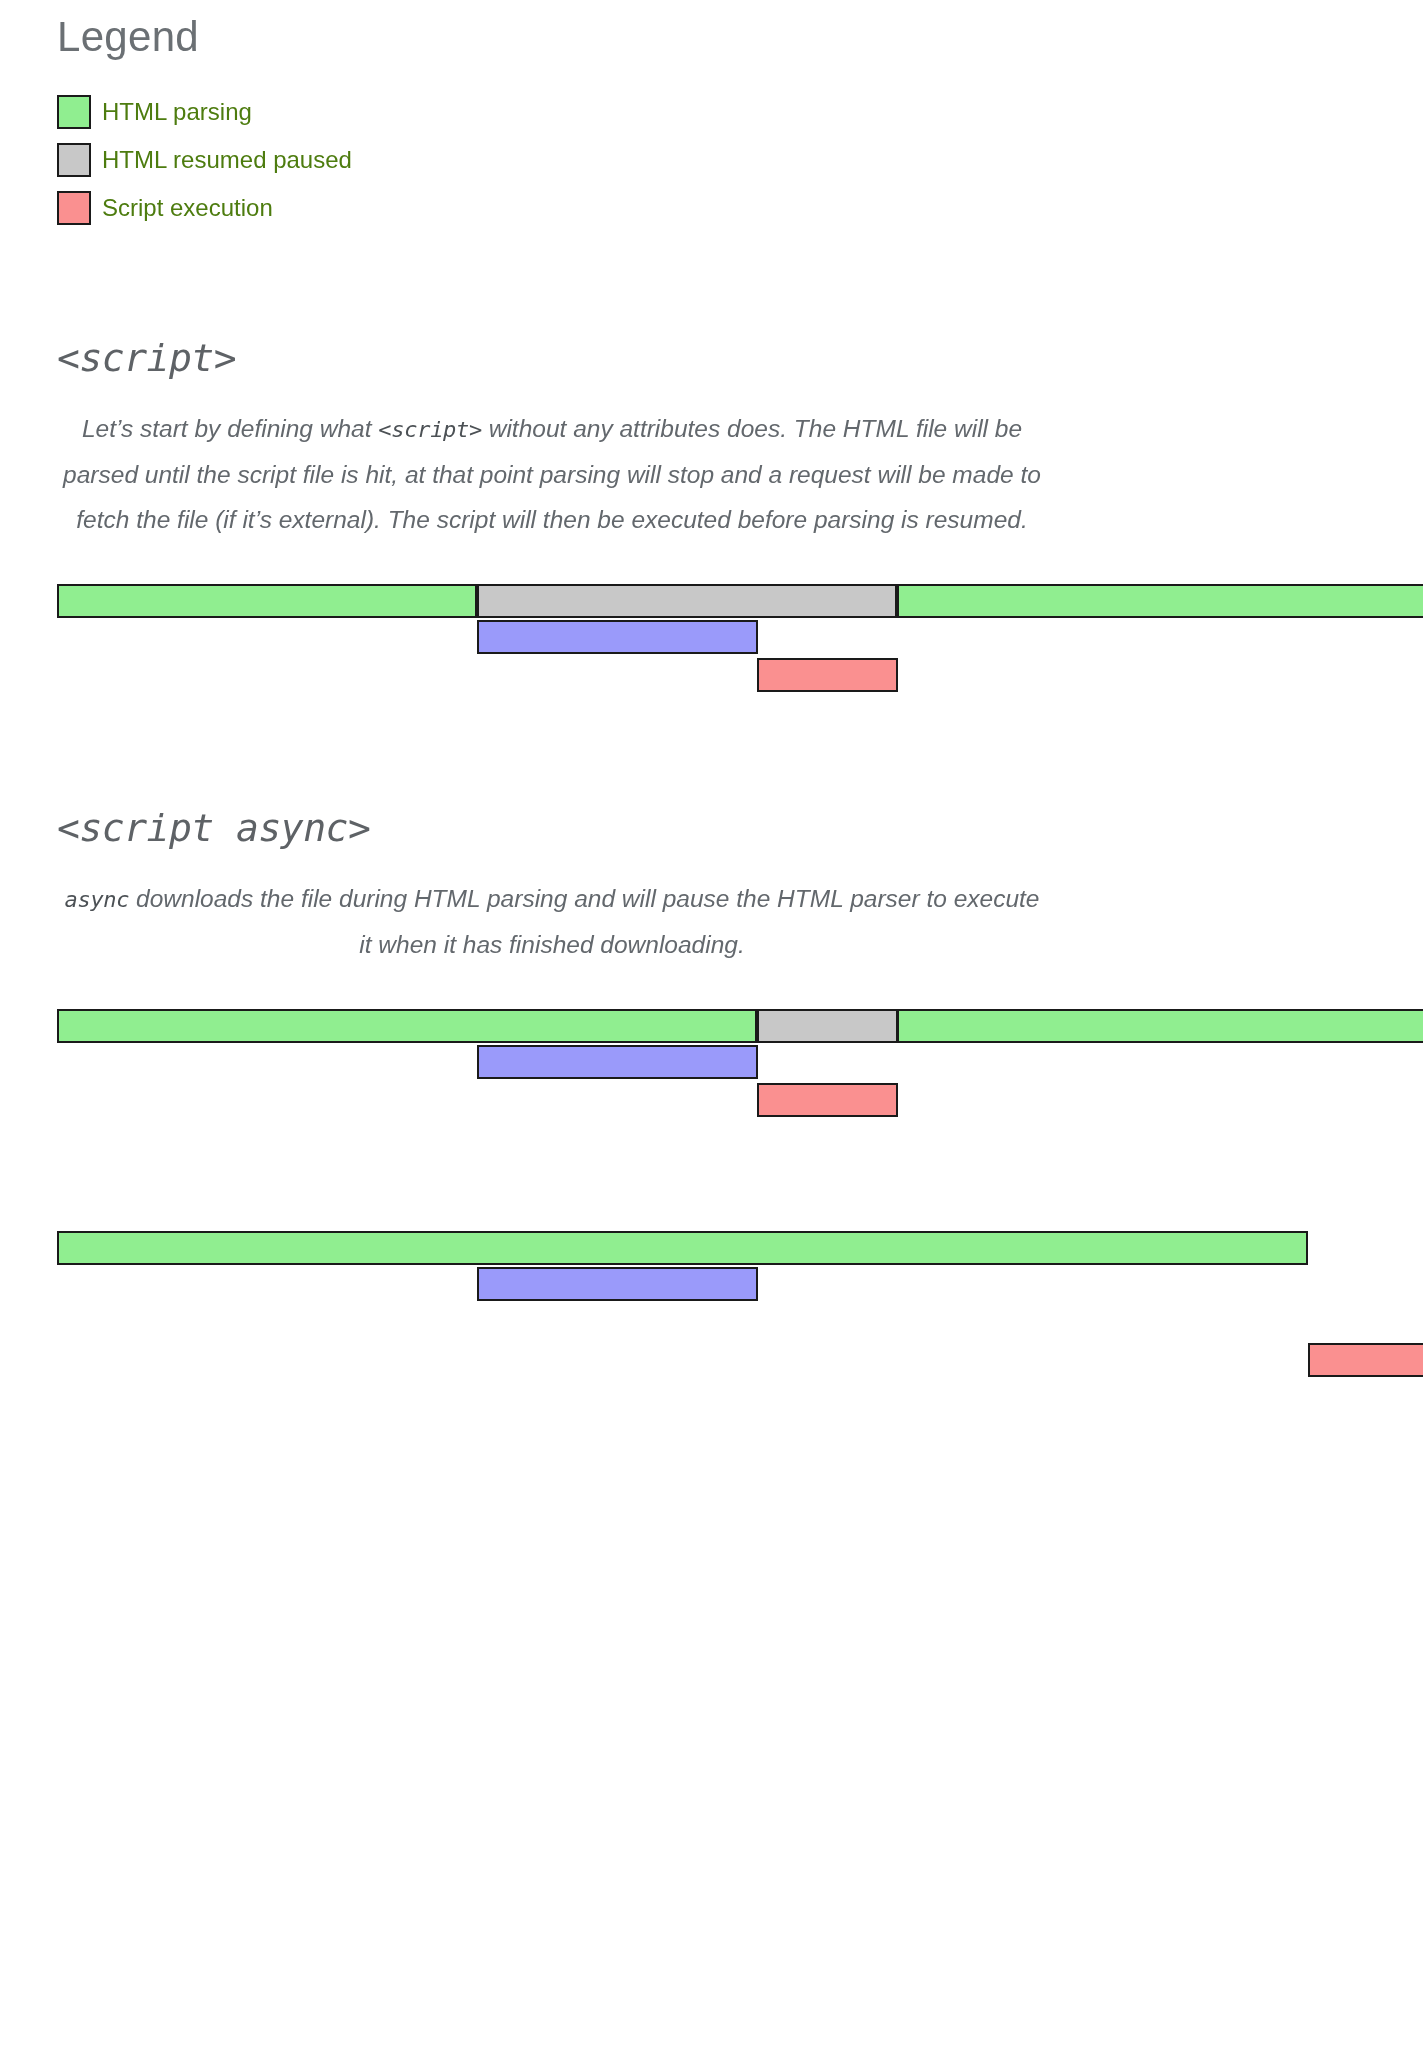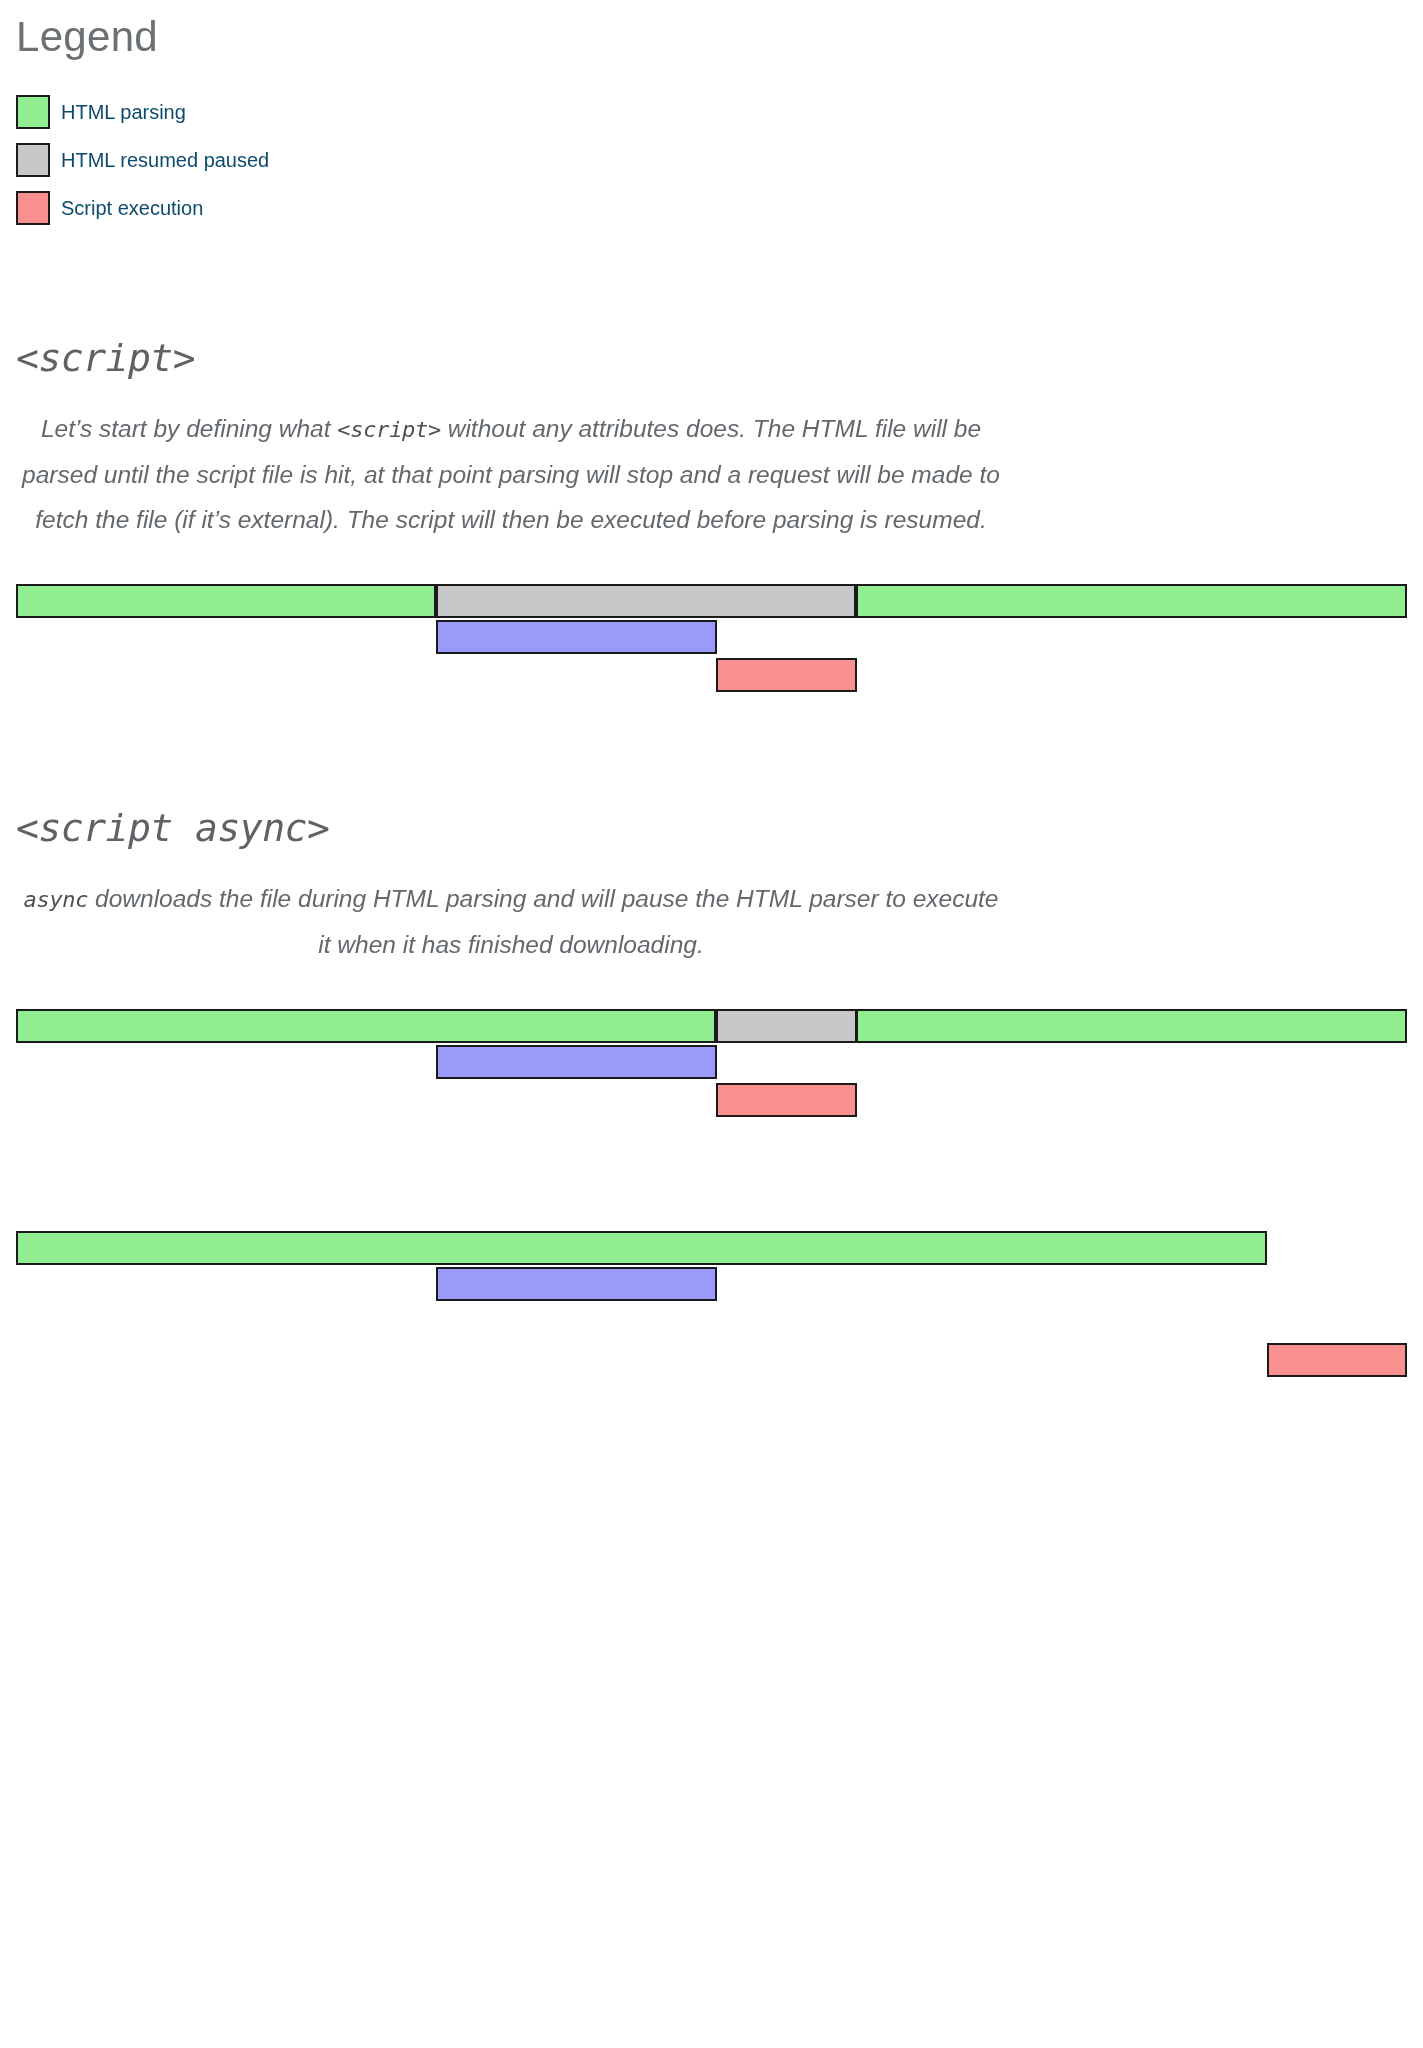--- a/index.html
+++ b/index.html
@@ -12,20 +12,21 @@
     min-height: 2048px;
     font-family: "Liberation Sans", sans-serif;
     color: #595e62;
     -webkit-font-smoothing: antialiased;
   }
   .page {
     position: relative;
     width: 1200px;
     padding: 0 0 40px 0;
     box-sizing: border-box;
+    margin-left: 41px;
   }
   .inner {
     margin-left: 16px;
     margin-right: 16px;
   }
 
   
   .legend-title {
     font-size: 42px;
     font-weight: 400;
@@ -46,22 +47,22 @@
     height: 48px;
   }
   .legend-swatch {
     width: 34px;
     height: 34px;
     border: 2px solid #1a1a1a;
     box-sizing: border-box;
     flex: 0 0 auto;
   }
   .legend-label {
-    font-size: 20px;
-    color: #0c4a6e;
+    font-size: 24px;
+    color: #4d7c0f;
     margin-left: 11px;
     line-height: 1;
   }
 
   
   .section {
     margin-top: 92px;
     font-style: italic;
   }
   .section.first {

